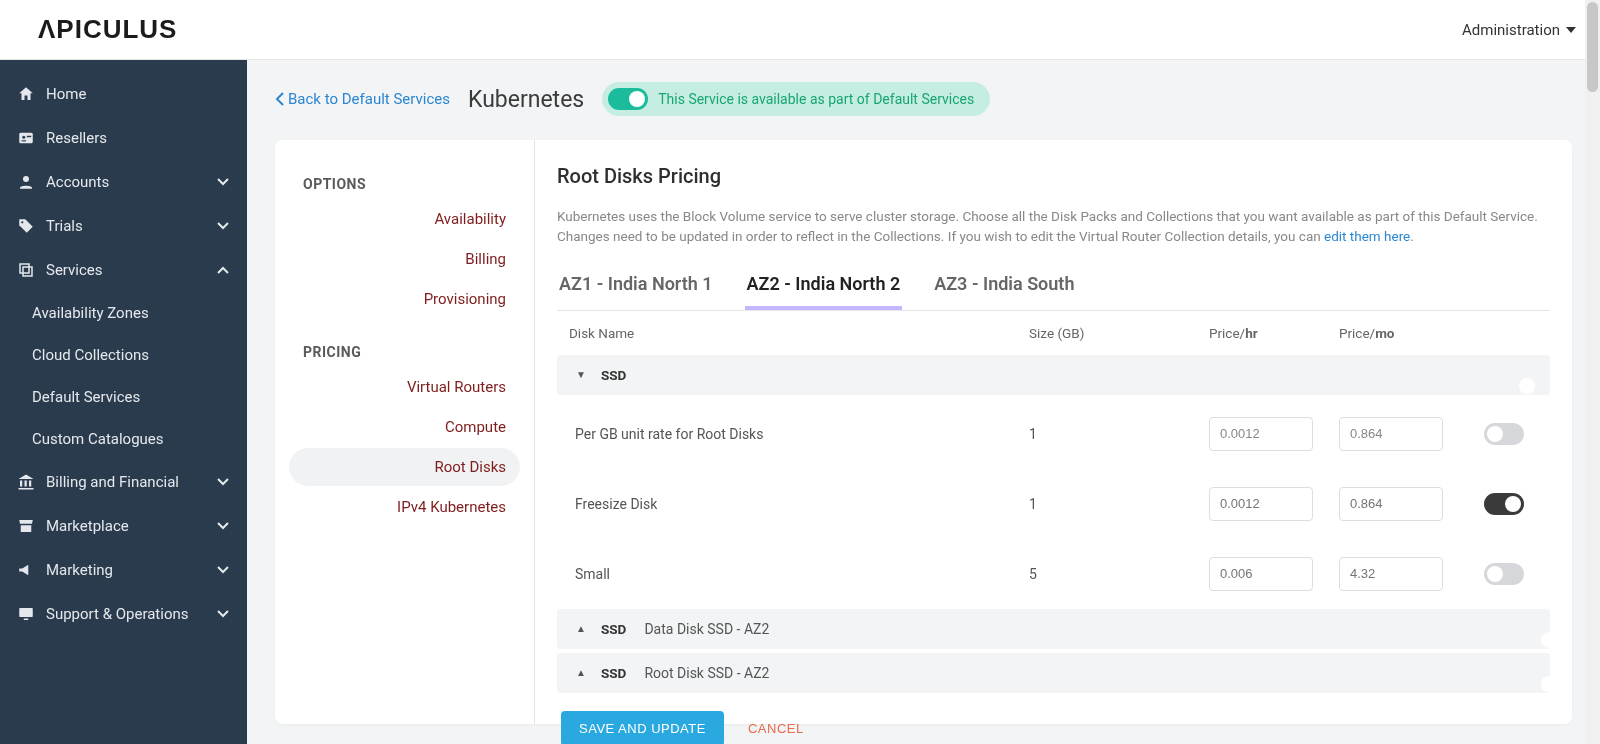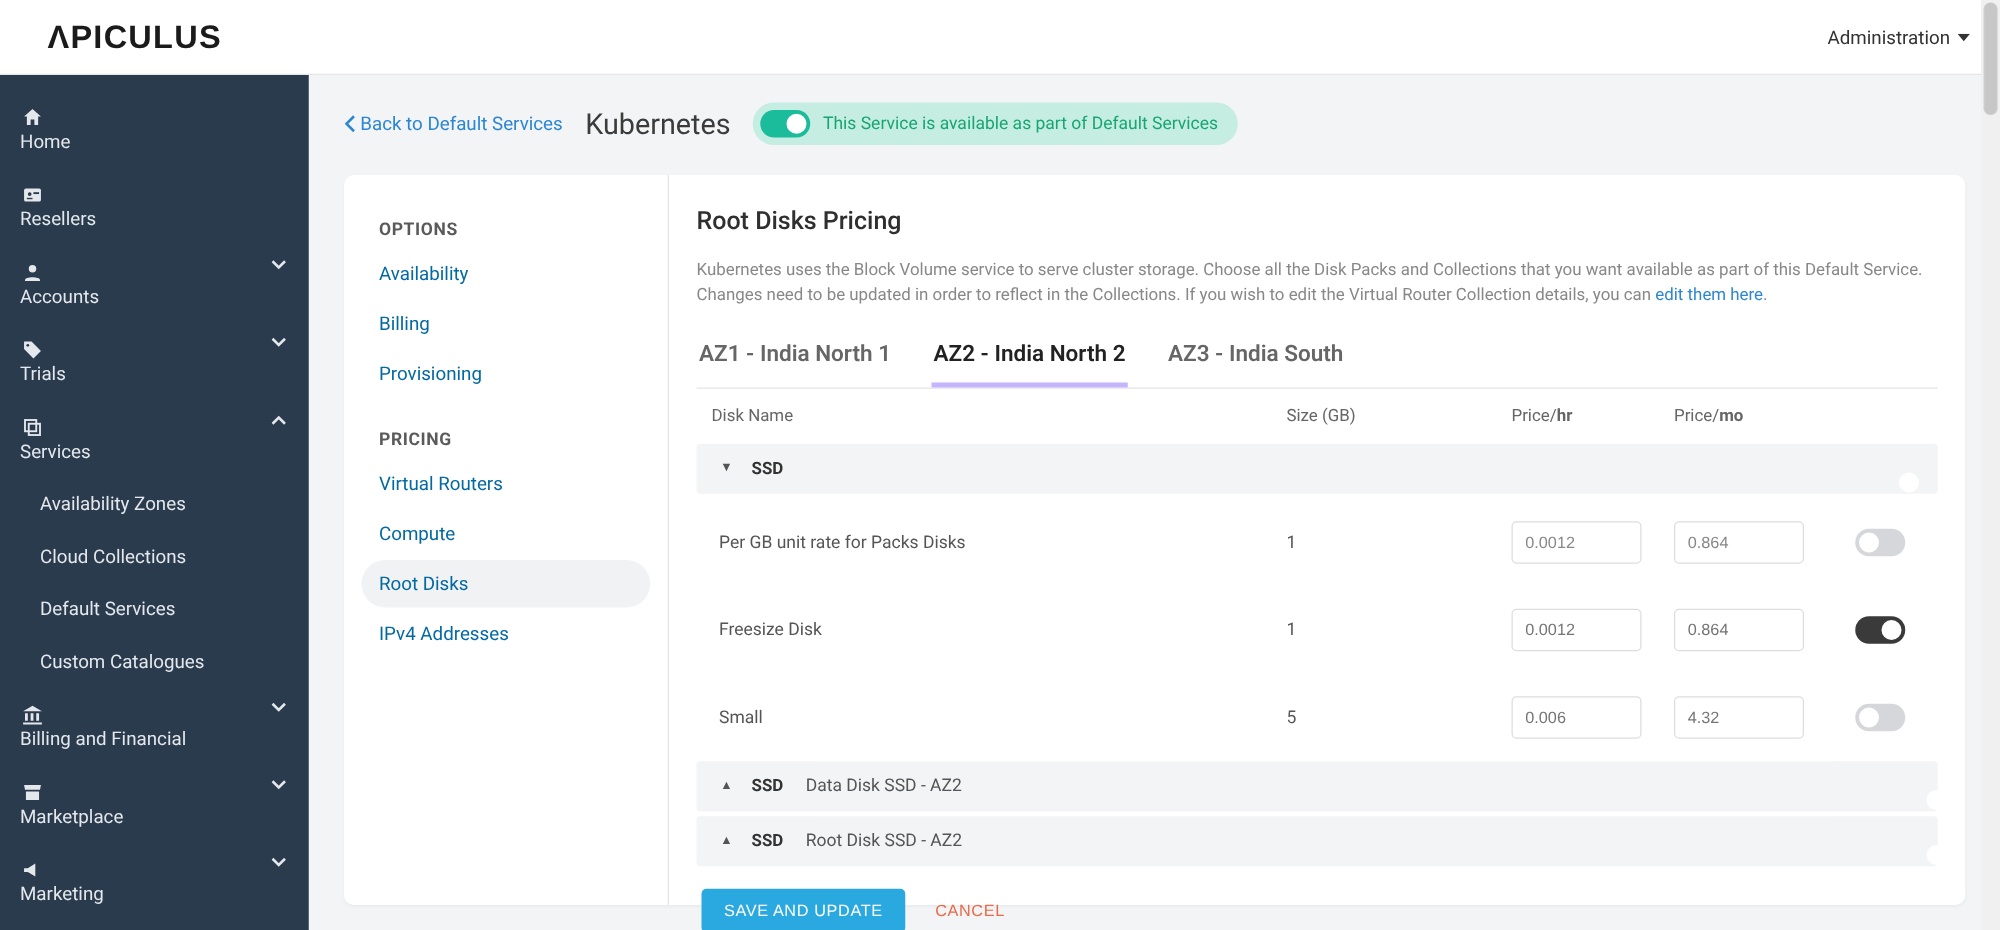--- a/index.html
+++ b/index.html
@@ -10,21 +10,21 @@
 
   
   .topbar { height: 60px; background: #fff; display: flex; align-items: center; justify-content: space-between; padding: 0 24px 0 38px; border-bottom: 1px solid #e6e6e6; }
   .logo { font-weight: 800; font-size: 26px; letter-spacing: 1px; color: #1b1b1b; font-family: Arial, sans-serif; }
   .admin-dd { font-size: 15px; color: #333; display: flex; align-items: center; gap: 6px; cursor: pointer; }
 
   .body { display: flex; flex: 1; min-height: 0; }
 
   
   .sidebar { width: 247px; background: #2b3b4e; color: #e4e8ec; display: flex; flex-direction: column; padding-top: 12px; font-size: 15px; }
-  .side-item { display: flex; align-items: flex-start; padding: 12px 16px; cursor: pointer; position: relative; flex-direction: column; }
+  .side-item { display: flex; align-items: center; padding: 12px 16px; cursor: pointer; position: relative; }
   .side-item .icon { width: 20px; height: 20px; margin-right: 10px; display: inline-flex; align-items: center; justify-content: center; fill: #e4e8ec; color: #e4e8ec; }
   .side-item.sub { padding-left: 16px; }
   .side-item .chev { position: absolute; right: 18px; }
   .side-sub { padding-left: 16px; }
 
   
   .main { flex: 1; display: flex; flex-direction: column; overflow: auto; }
 
   .pagehead-wrap { padding: 22px 28px 24px 28px; display: flex; align-items: center; gap: 18px; }
   .backlink { color: #2c86d1; font-size: 15px; display: flex; align-items: center; gap: 4px; cursor: pointer; }
@@ -32,21 +32,21 @@
   .toggle-badge { display: flex; align-items: center; gap: 10px; background: #c5ede1; border-radius: 20px; padding: 6px 16px 6px 6px; }
   .toggle-badge .msg { color: #17a673; font-size: 14px; }
   .green-switch { width: 40px; height: 22px; background: #1abc9c; border-radius: 20px; position: relative; }
   .green-switch::after { content: ''; position: absolute; top: 3px; right: 3px; width: 16px; height: 16px; background: #fff; border-radius: 50%; }
 
   .card { background: #fff; margin: 0 28px 20px 28px; border-radius: 8px; display: flex; min-height: 560px; box-shadow: 0 1px 3px rgba(0,0,0,0.04); }
 
   
   .leftpanel { width: 260px; border-right: 1px solid #e3e3e3; padding: 32px 14px; }
   .sec-title { font-size: 14px; font-weight: 700; color: #5a5a5a; letter-spacing: 0.5px; margin-left: 14px; margin-bottom: 8px; margin-top: 4px; }
-  .opt-item { padding: 10px 14px; color: #0369a1; cursor: pointer; border-radius: 20px; margin: 2px 0; font-size: 15px; }
+  .opt-item { padding: 10px 14px; color: #7f1d1d; cursor: pointer; border-radius: 20px; margin: 2px 0; font-size: 15px; text-align: right; }
   .opt-item.active { background: #f1f2f4; }
   .sec-gap { height: 20px; }
 
   
   .content { flex: 1; padding: 24px 22px; }
   .content h2 { font-size: 20px; color: #2f2f2f; font-weight: 500; margin-bottom: 18px; }
   .desc { color: #888; font-size: 13.5px; line-height: 1.5; margin-bottom: 18px; }
   .desc a { color: #2c86d1; }
 
   
@@ -269,21 +269,21 @@
         <div class="leftpanel">
           <div class="sec-title">OPTIONS</div>
           <div class="opt-item">Availability</div>
           <div class="opt-item">Billing</div>
           <div class="opt-item">Provisioning</div>
           <div class="sec-gap"></div>
           <div class="sec-title">PRICING</div>
           <div class="opt-item">Virtual Routers</div>
           <div class="opt-item">Compute</div>
           <div class="opt-item active">Root Disks</div>
-          <div class="opt-item">IPv4 Addresses</div>
+          <div class="opt-item">IPv4 Kubernetes</div>
         </div>
 
         <div class="content">
           <h2>Root Disks Pricing</h2>
           <p class="desc">
             <span>Kubernetes uses the Block Volume service to serve cluster storage. Choose all the Disk Packs and Collections that you want available as part of this Default Service. Changes need to be updated in order to reflect in the Collections. If you wish to edit the Virtual Router Collection details, you can </span><a href="#">edit them here</a><span>.</span>
           </p>
 
           <div class="tabs">
             <div class="tab">AZ1 - India North 1</div>
@@ -299,21 +299,21 @@
             <div class="col-tog"></div>
           </div>
 
           <div class="group-row">
             <span class="arrow">▼</span>
             <span class="tag">SSD</span>
             <span class="gtoggle"><span class="switch on-dark"></span></span>
           </div>
 
           <div class="drow">
-            <div class="dname">Per GB unit rate for Packs Disks</div>
+            <div class="dname">Per GB unit rate for Root Disks</div>
             <div class="dsize">1</div>
             <div class="dhr"><input class="price-input" value="0.0012" style=""></div>
             <div class="dmo"><input class="price-input" value="0.864" style=""></div>
             <div class="dtog">
                 <span class="switch off"></span>
               </div>
           </div>
 
           <div class="drow">
             <div class="dname">Freesize Disk</div>

